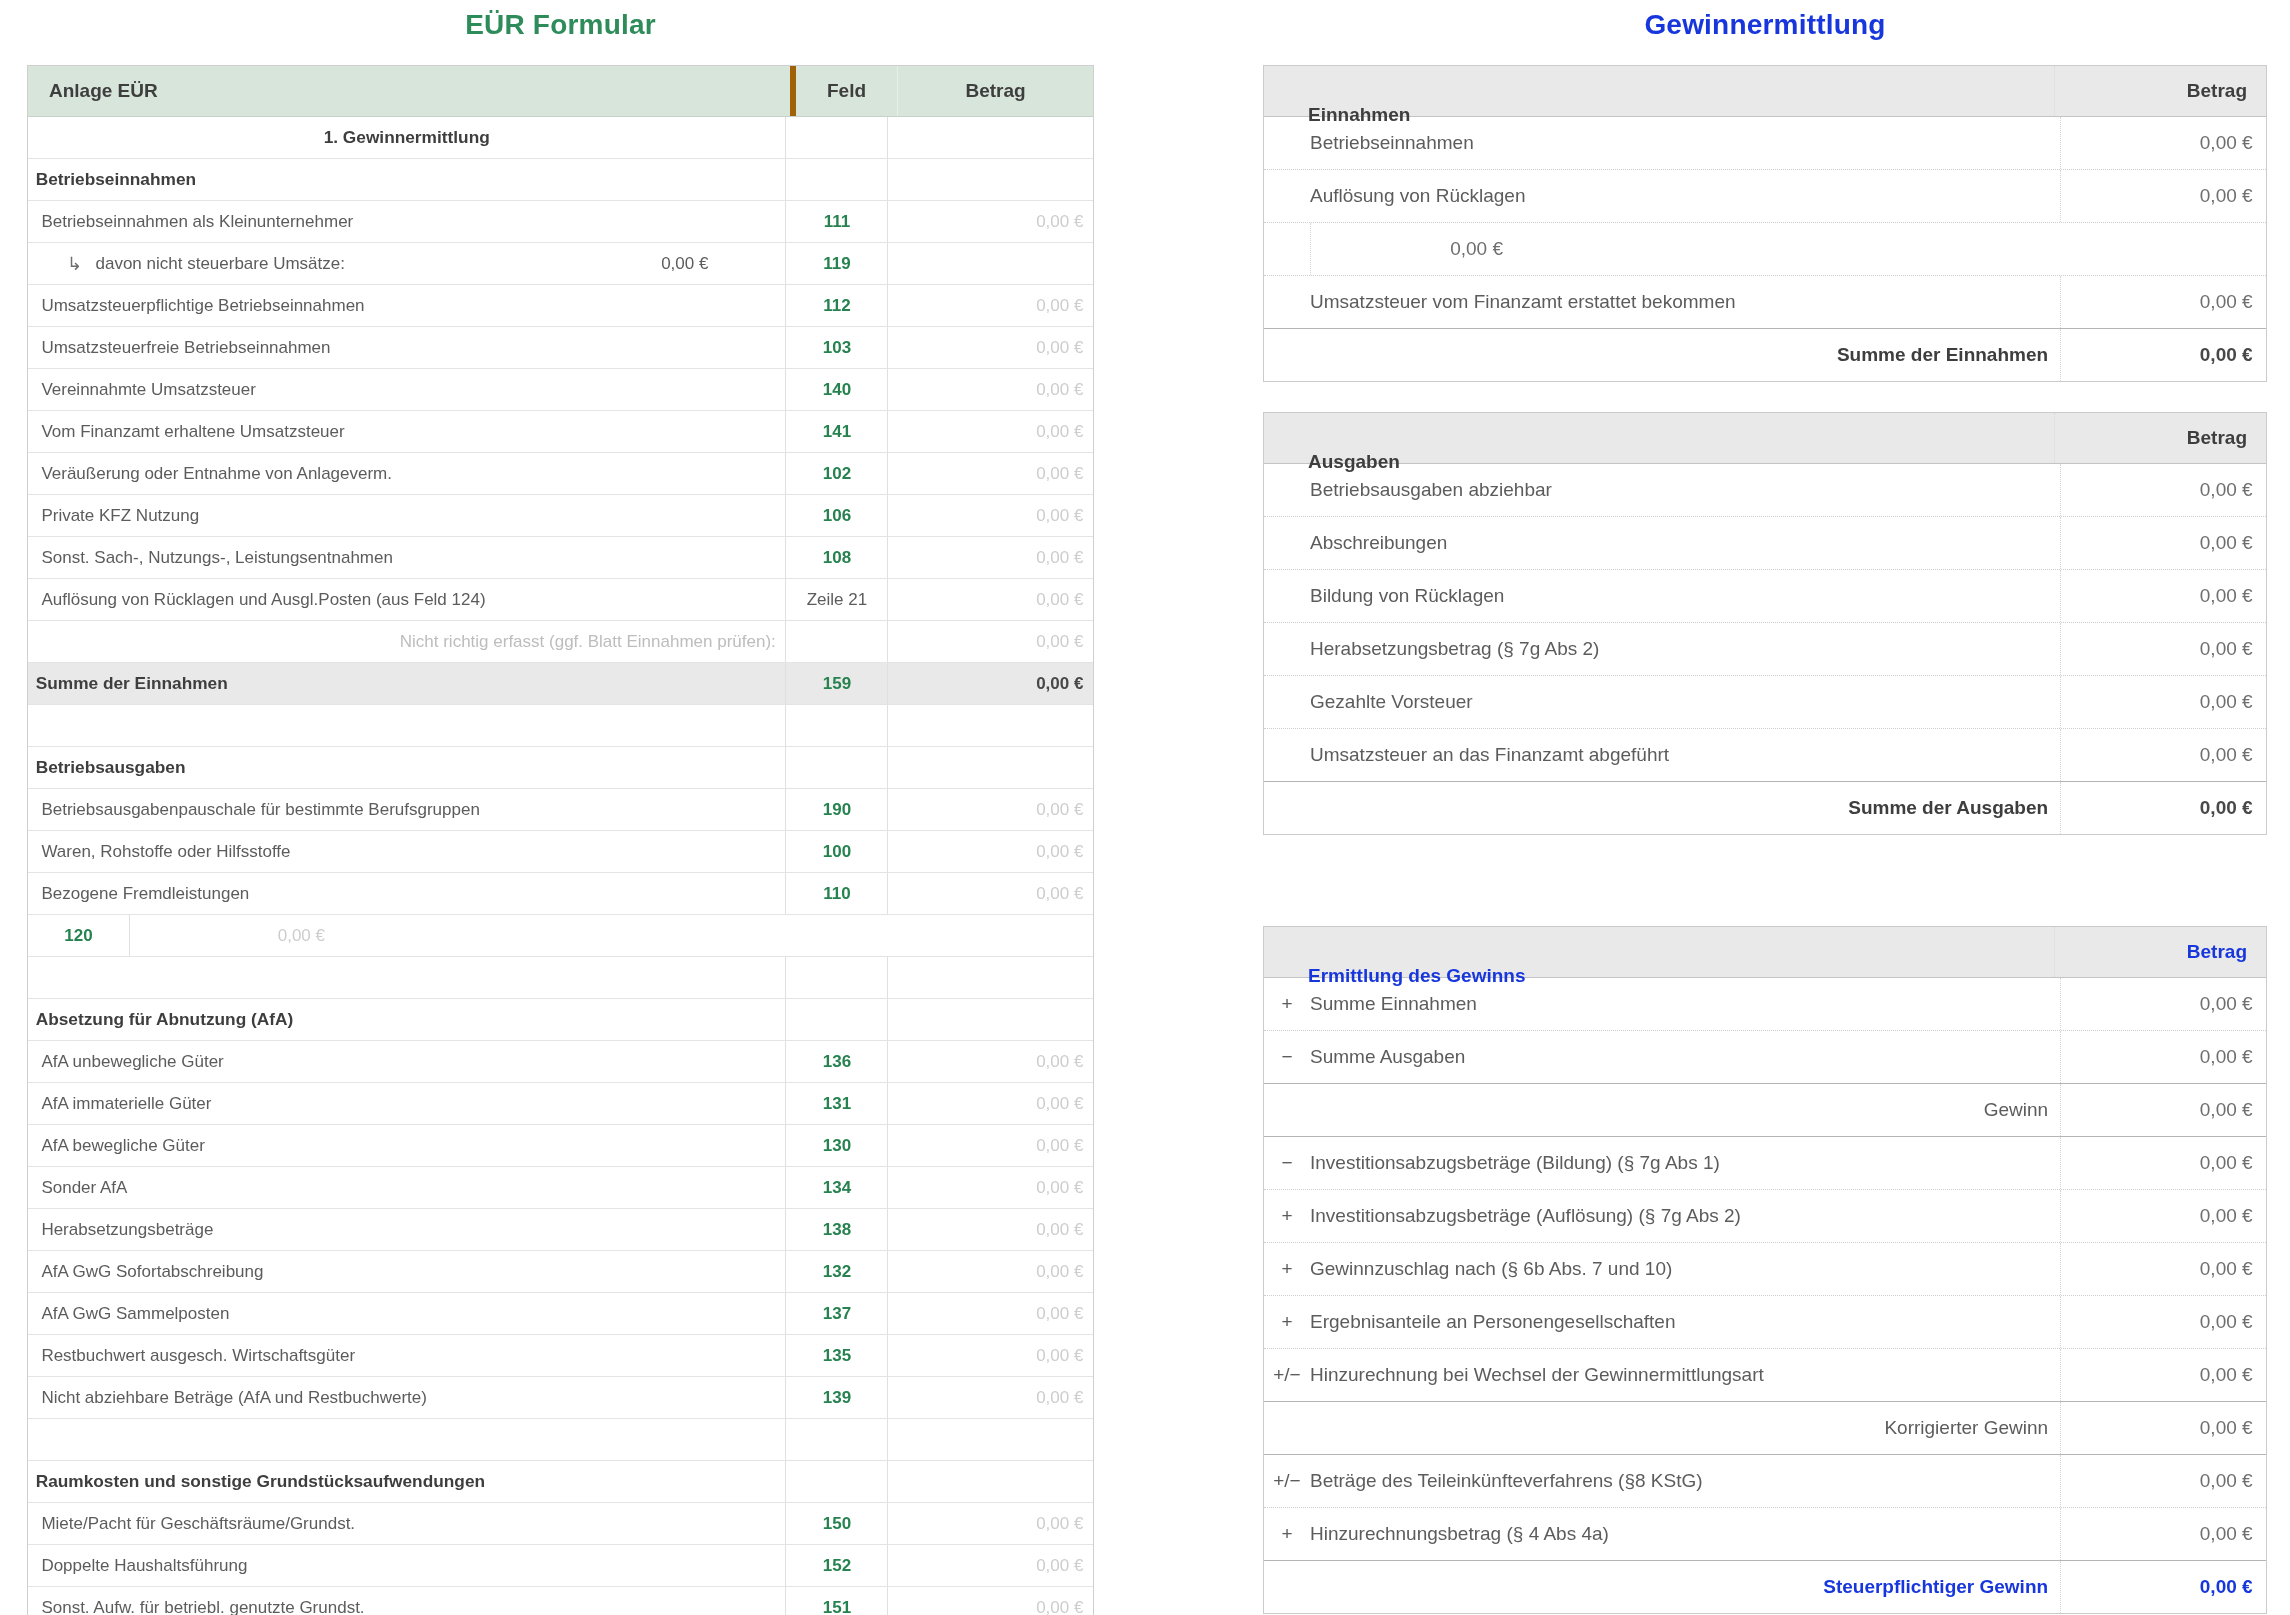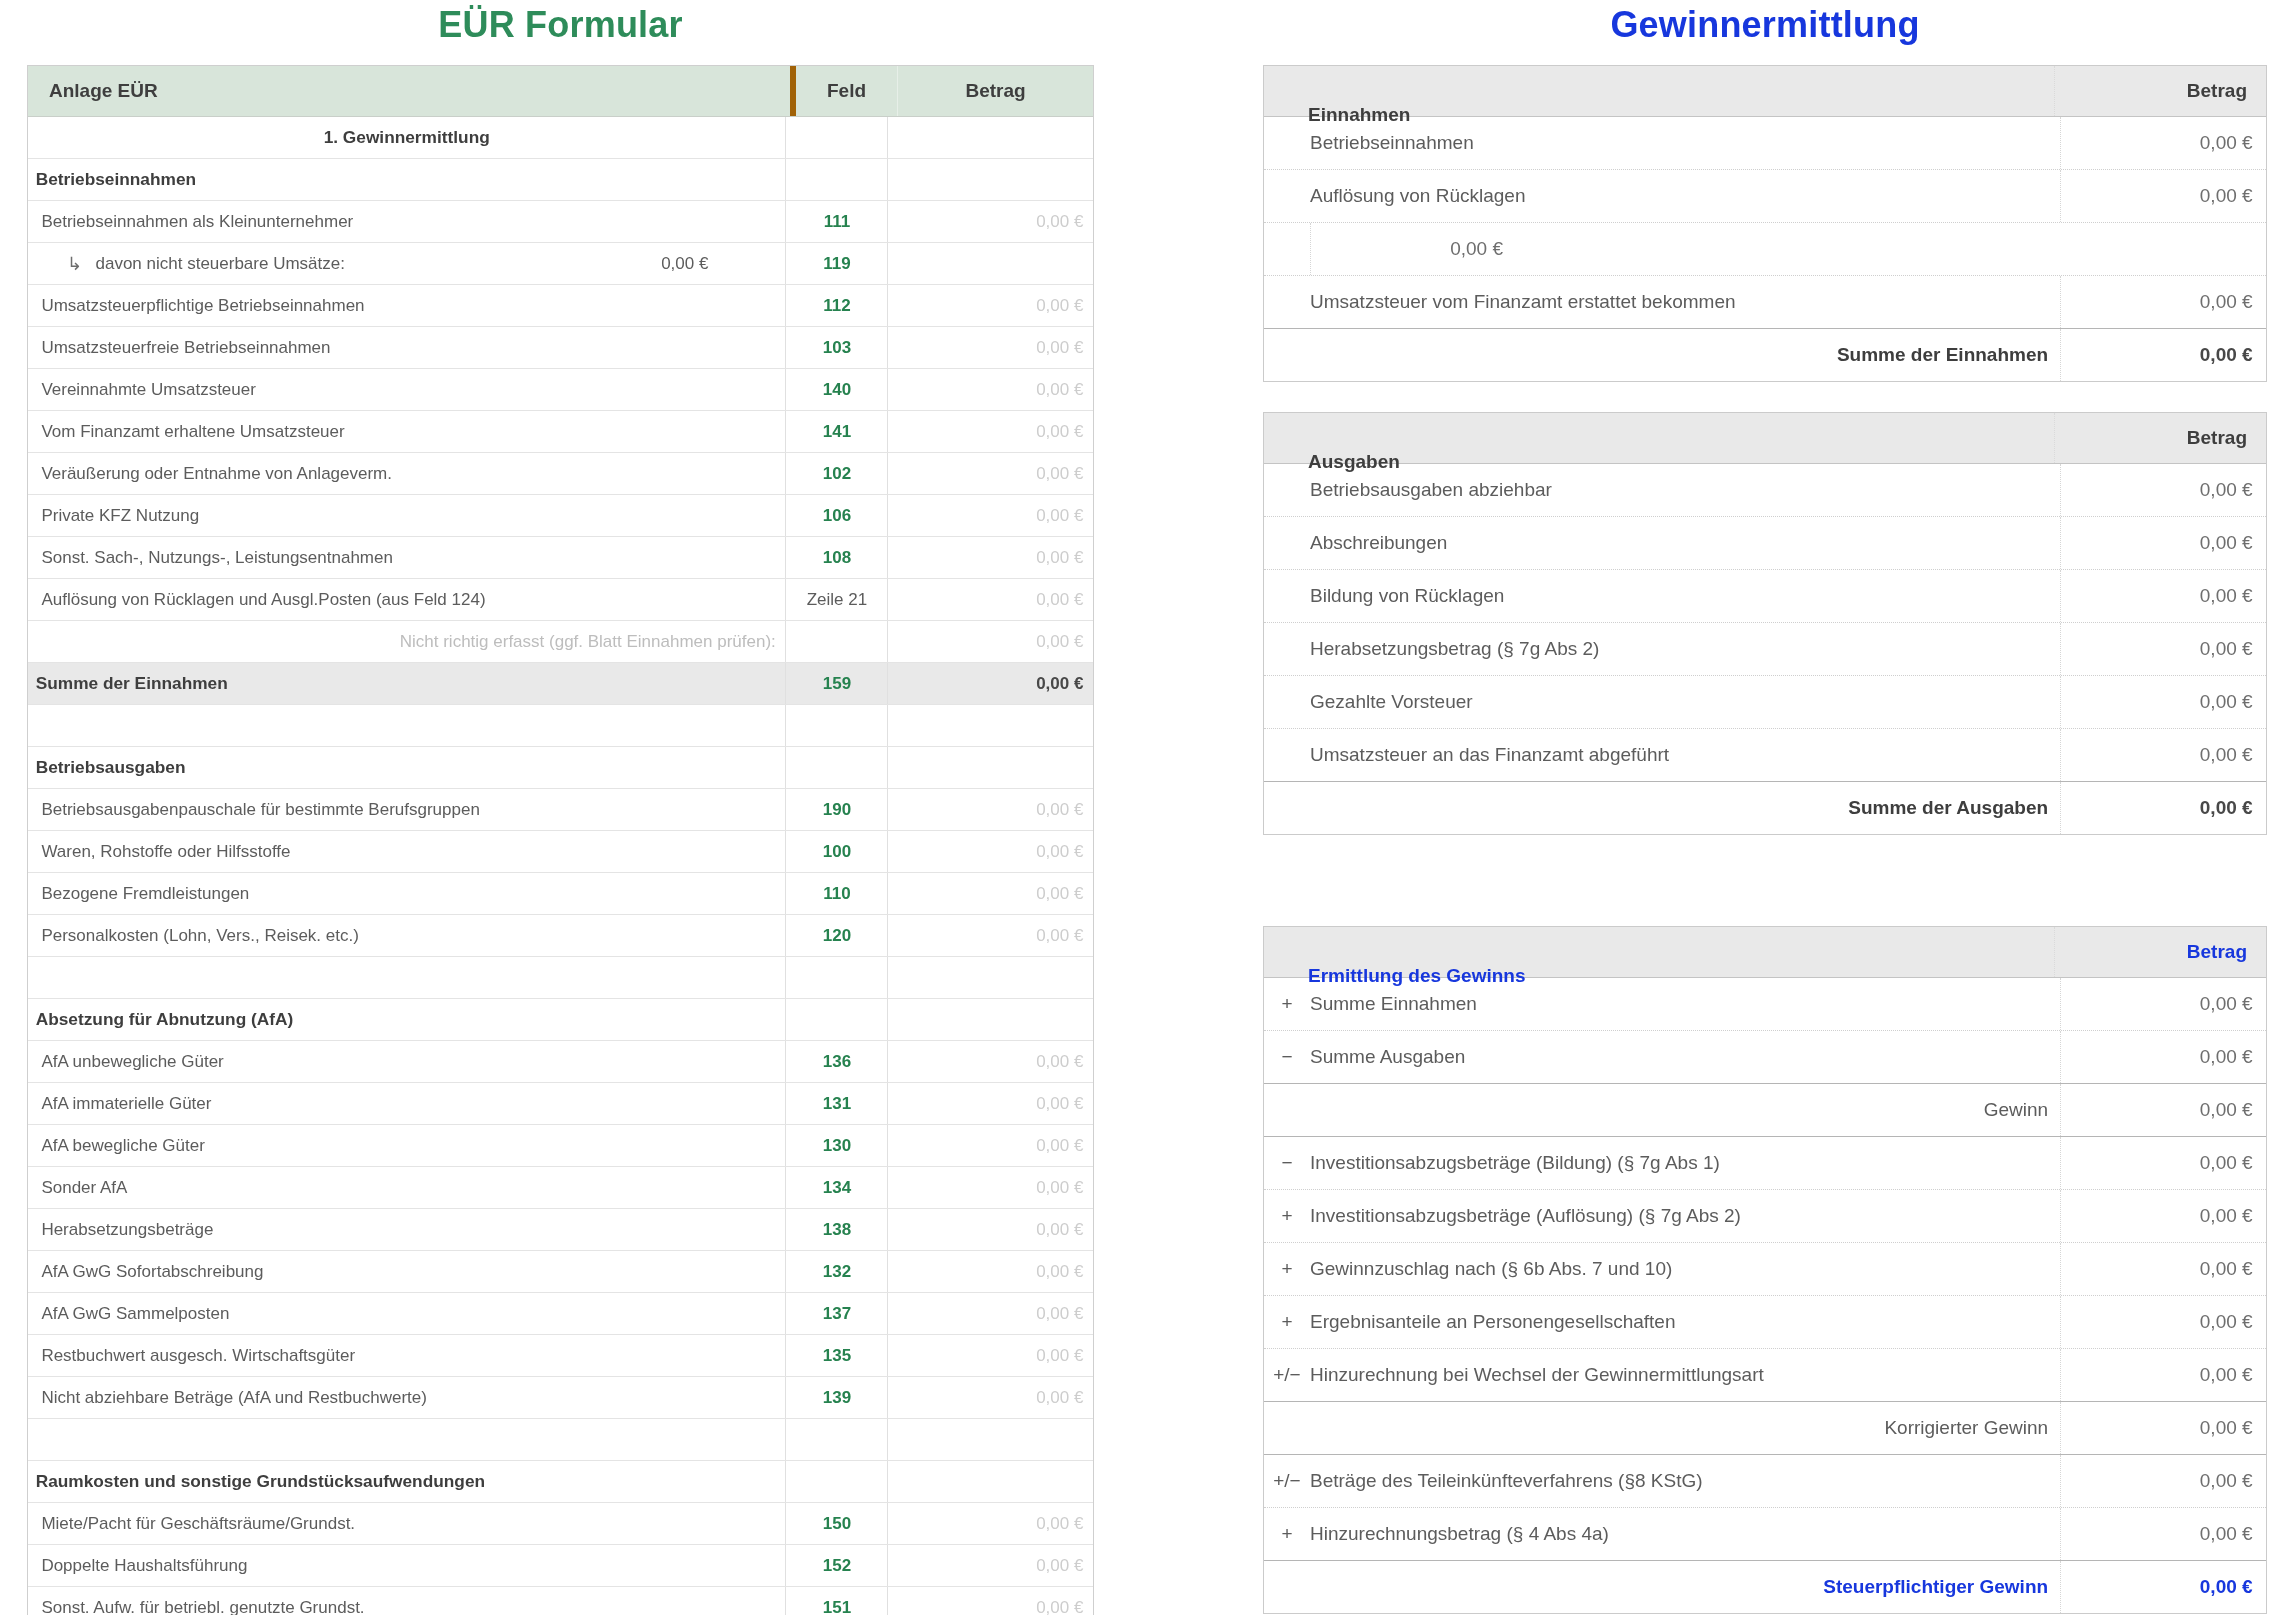--- a/index.html
+++ b/index.html
@@ -3,21 +3,21 @@
 <meta charset="utf-8">
 <style>
   html,body{margin:0;padding:0;background:#ffffff;}
   .stage{
     position:relative;width:2290px;height:1616px;overflow:hidden;background:#ffffff;
     font-family:"Liberation Sans","DejaVu Sans",sans-serif;
     -webkit-font-smoothing:antialiased;
   }
   .sheet-title{
     position:absolute;top:5.8px;height:38px;display:flex;align-items:center;justify-content:center;
-    font-size:36px;font-weight:bold;letter-spacing:0.2px;
+    font-size:28px;font-weight:bold;letter-spacing:0.2px;
   }
   .sheet-title--left{left:27px;width:1067px;color:var(--accent-green,#2e8c5a);}
   .sheet-title--right{left:1263px;width:1004px;color:var(--accent-blue,#1737dd);}
 
   
   .ltable{
     position:absolute;left:27px;top:65px;width:1065px;
     border:1px solid #cfcfcf;background:#fff;
   }
   .lrow{display:flex;align-items:stretch;height:41px;border-bottom:1px solid #e4e4e4;}
@@ -235,23 +235,20 @@
         <div class="lrow">
           <div class="lc lc-label lt-item">
             <span>Bezogene Fremdleistungen</span>
           </div>
           <div class="lc lc-feld feld-num">110</div>
           <div class="lc lc-betrag">
             <span class="val-light">0,00 €</span>
           </div>
         </div>
         <div class="lrow">
-          <div class="lc lc-label lt-item">
-            <span>Personalkosten (Lohn, Vers., Reisek. etc.)</span>
-          </div>
           <div class="lc lc-feld feld-num">120</div>
           <div class="lc lc-betrag">
             <span class="val-light">0,00 €</span>
           </div>
         </div>
         <div class="lrow">
           <div class="lc lc-label lt-empty"></div>
           <div class="lc lc-feld feld-num"></div>
           <div class="lc lc-betrag"></div>
         </div>

